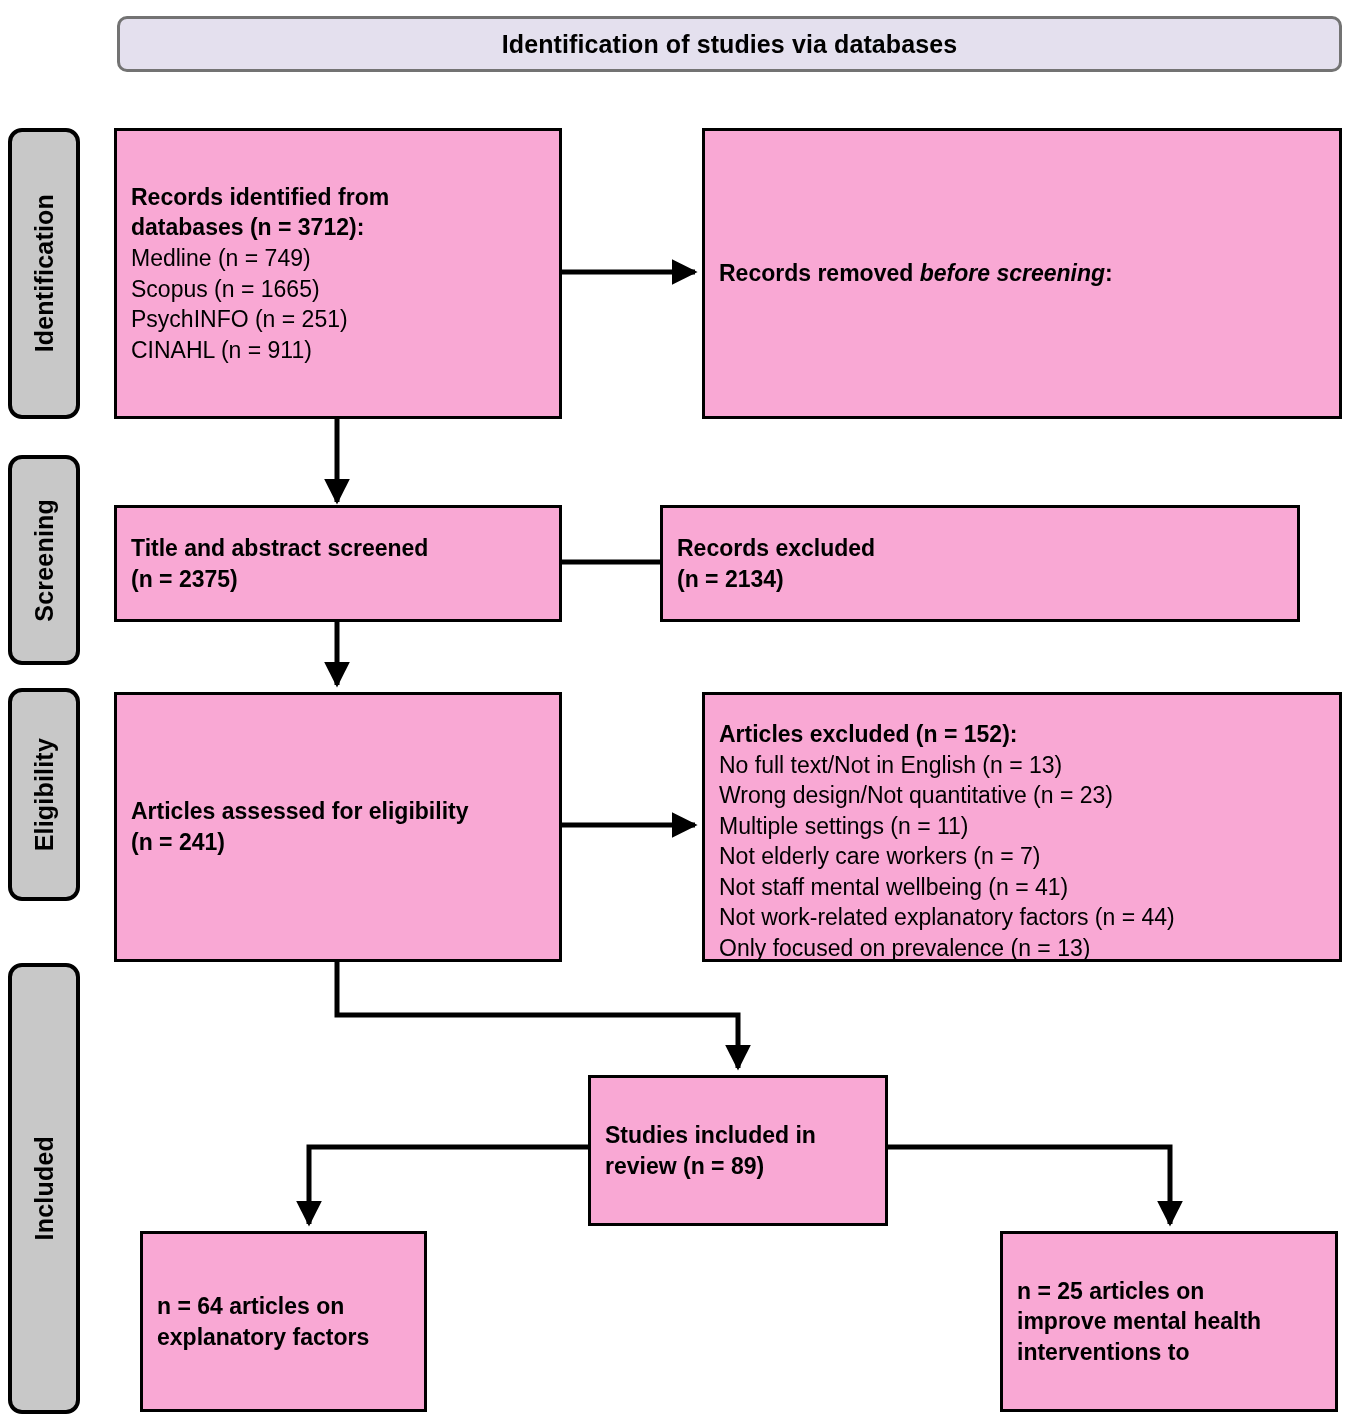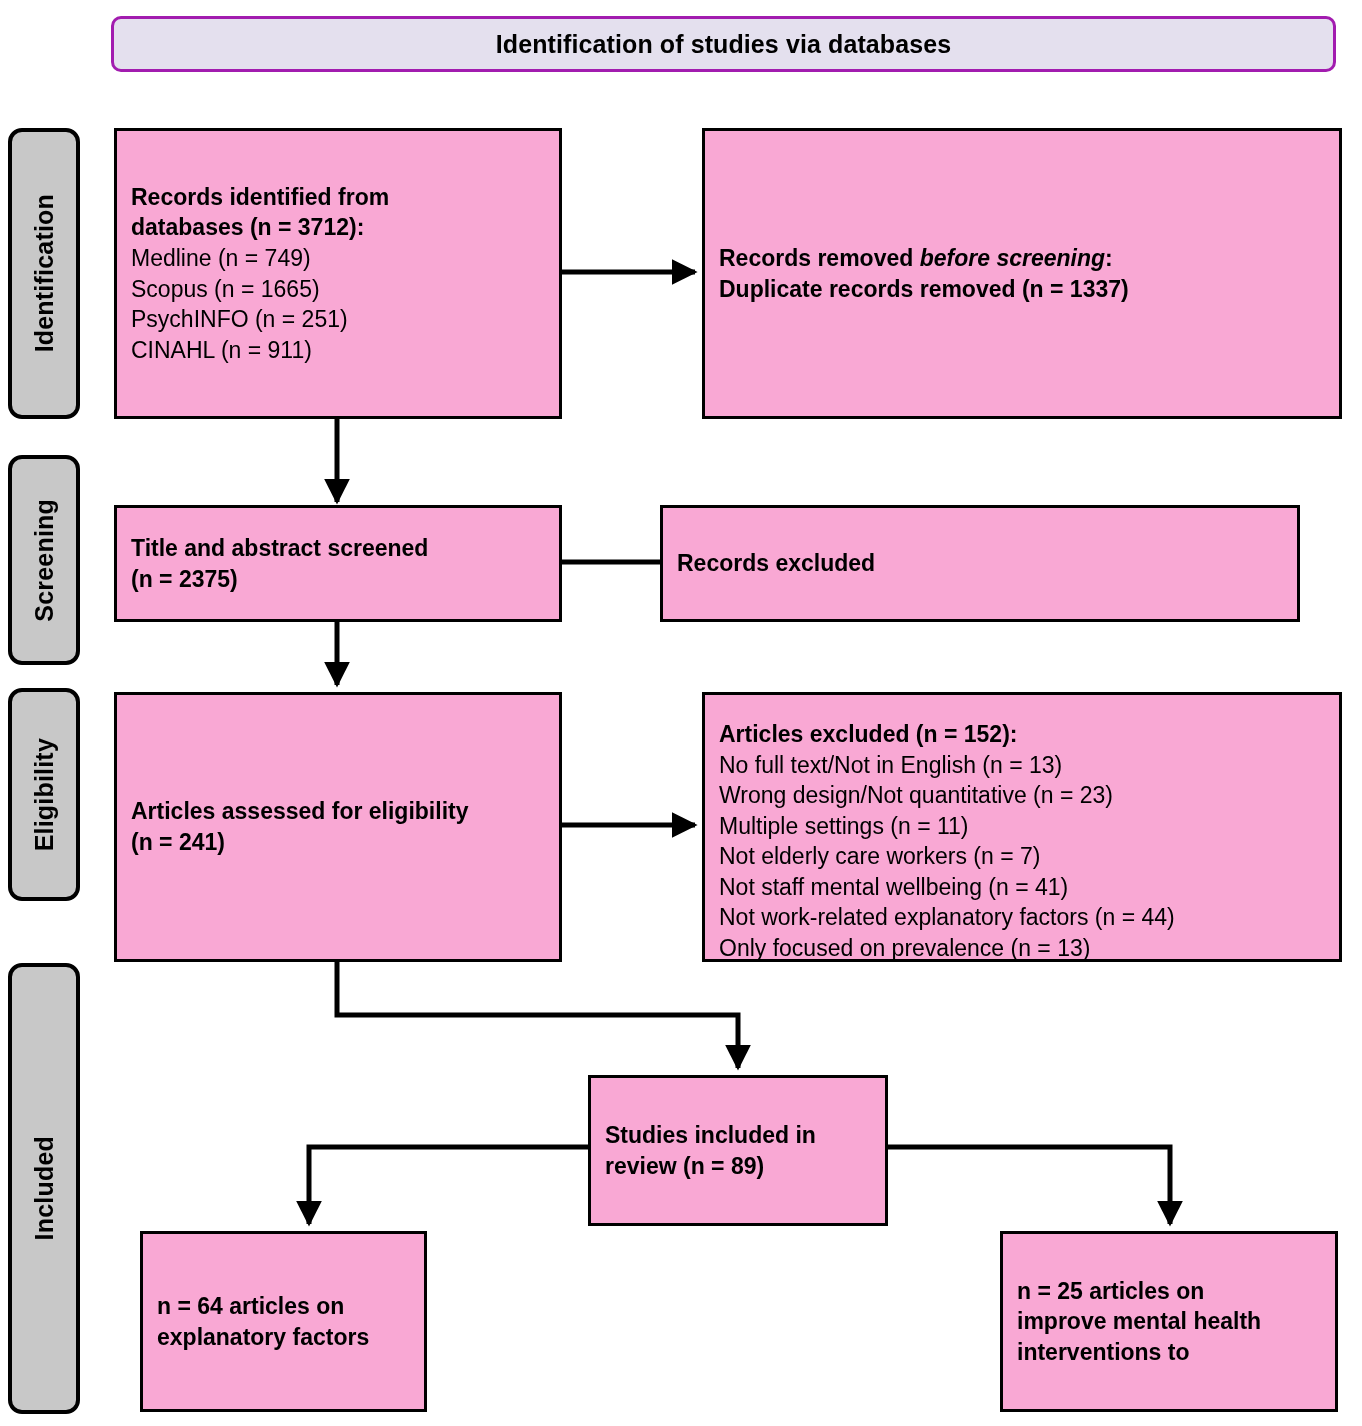--- a/index.html
+++ b/index.html
@@ -14,26 +14,26 @@
   #diagram {
     position: relative;
     width: 1362px;
     height: 1426px;
     overflow: hidden;
     background: #ffffff;
   }
   
   .banner {
     position: absolute;
-    left: 111px;
+    left: 117px;
     top: 16px;
     width: 1225px;
     height: 56px;
     background: #e4e0ee;
-    border: 3px solid #a21caf;
+    border: 3px solid #737373;
     border-radius: 10px;
     box-sizing: border-box;
     display: flex;
     align-items: center;
     justify-content: center;
   }
   .banner-title {
     font-size: 25px;
     font-weight: bold;
     letter-spacing: 0.1px;
@@ -141,34 +141,34 @@
       <span class="ln">Medline (n = 749)</span>
       <span class="ln">Scopus (n = 1665)</span>
       <span class="ln">PsychINFO (n = 251)</span>
       <span class="ln">CINAHL (n = 911)</span>
     </div>
   </div>
 
   <div class="box" style="left:702px;top:128px;width:640px;height:291px;font-weight:bold;">
     <div class="box-inner">
       <span class="ln"><span>Records removed </span><span class="it">before screening</span><span>:</span></span>
-      <span class="ln">Duplicate records removed (n = 1337)</span>
     </div>
   </div>
 
   <div class="box" style="left:114px;top:505px;width:448px;height:117px;">
     <div class="box-inner">
       <span class="ln b">Title and abstract screened</span>
       <span class="ln b">(n = 2375)</span>
     </div>
   </div>
 
   <div class="box" style="left:660px;top:505px;width:640px;height:117px;">
     <div class="box-inner">
       <span class="ln b">Records excluded</span>
+      <span class="ln b">(n = 2134)</span>
     </div>
   </div>
 
   <div class="box" style="left:114px;top:692px;width:448px;height:270px;">
     <div class="box-inner">
       <span class="ln b">Articles assessed for eligibility</span>
       <span class="ln b">(n = 241)</span>
     </div>
   </div>
 

